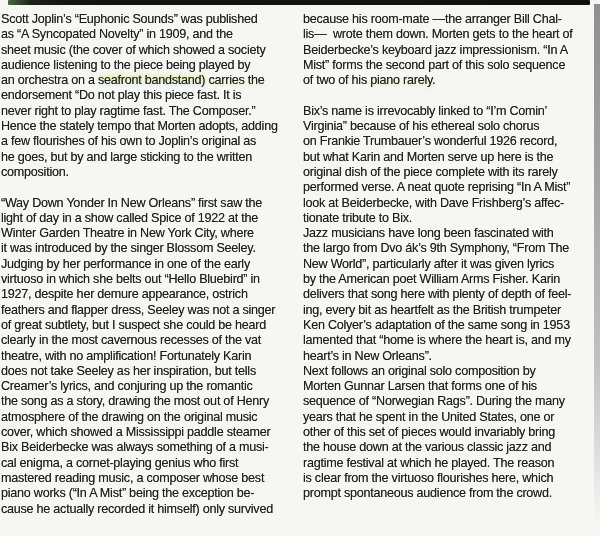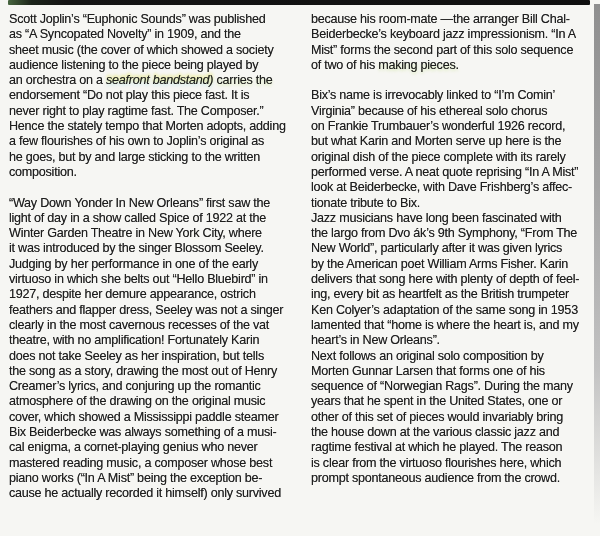--- a/index.html
+++ b/index.html
@@ -24,39 +24,37 @@
   
   .right-edge {
     position: absolute;
     top: 4px; right: 0; width: 6px; height: 520px;
     background: linear-gradient(180deg, #8f8f8f 0%, #a5a5a5 35%, #c2c2c2 70%, rgba(238,238,238,0) 100%);
   }
   .col {
     position: absolute;
     top: 12px;
     color: #1e1e1e;
-    padding-left: 8px;
   }
   .col-left  { left: 1px;   width: 296px; }
   .col-right { left: 303px; width: 292px; }
   .line {
     height: 15.3px;
     line-height: 15.3px;
     font-size: 12.6px;
     letter-spacing: -0.25px;
     white-space: pre;
     text-shadow: 0 0 0.5px rgba(45,45,45,0.65); 
   }
   
   .artifact-yellow {
     text-shadow:
       0 -2px 3px rgba(228,226,50,0.65),
       0 2px 3px rgba(130,215,230,0.35),
       0 0 0.5px rgba(45,45,45,0.65);
-    font-style: italic;
   }
   .artifact-soft {
     text-shadow:
       0 2px 3px rgba(190,225,120,0.45),
       0 0 0.5px rgba(45,45,45,0.65);
   }
 </style>
 </head>
 <body>
 
@@ -77,38 +75,40 @@
       <div class="line">composition.</div>
       <div class="line">&nbsp;</div>
       <div class="line">“Way Down Yonder In New Orleans” first saw the</div>
       <div class="line">light of day in a show called Spice of 1922 at the</div>
       <div class="line">Winter Garden Theatre in New York City, where</div>
       <div class="line">it was introduced by the singer Blossom Seeley.</div>
       <div class="line">Judging by her performance in one of the early</div>
       <div class="line">virtuoso in which she belts out “Hello Bluebird” in</div>
       <div class="line">1927, despite her demure appearance, ostrich</div>
       <div class="line">feathers and flapper dress, Seeley was not a singer</div>
+      <div class="line">of great subtlety, but I suspect she could be heard</div>
       <div class="line">clearly in the most cavernous recesses of the vat</div>
       <div class="line">theatre, with no amplification! Fortunately Karin</div>
       <div class="line">does not take Seeley as her inspiration, but tells</div>
+      <div class="line">Creamer’s lyrics, and conjuring up the romantic</div>
       <div class="line">the song as a story, drawing the most out of Henry</div>
-      <div class="line">Creamer’s lyrics, and conjuring up the romantic</div>
       <div class="line">atmosphere of the drawing on the original music</div>
       <div class="line">cover, which showed a Mississippi paddle steamer</div>
       <div class="line">Bix Beiderbecke was always something of a musi-</div>
-      <div class="line">cal enigma, a cornet-playing genius who never</div>
+      <div class="line">cal enigma, a cornet-playing genius who first</div>
       <div class="line">mastered reading music, a composer whose best</div>
       <div class="line">piano works (“In A Mist” being the exception be-</div>
       <div class="line">cause he actually recorded it himself) only survived</div>
     </div>
   <div class="col col-right">
       <div class="line">because his room-mate —the arranger Bill Chal-</div>
+      <div class="line">lis—  wrote them down. Morten gets to the heart of</div>
       <div class="line">Beiderbecke’s keyboard jazz impressionism. “In A</div>
       <div class="line">Mist” forms the second part of this solo sequence</div>
-      <div class="line"><span>of two of his </span><span class="artifact-soft">making pieces.</span></div>
+      <div class="line"><span>of two of his </span><span class="artifact-soft">piano rarely.</span></div>
       <div class="line">&nbsp;</div>
       <div class="line">Bix’s name is irrevocably linked to “I’m Comin’</div>
       <div class="line">Virginia” because of his ethereal solo chorus</div>
       <div class="line">on Frankie Trumbauer’s wonderful 1926 record,</div>
       <div class="line">but what Karin and Morten serve up here is the</div>
       <div class="line">original dish of the piece complete with its rarely</div>
       <div class="line">performed verse. A neat quote reprising “In A Mist”</div>
       <div class="line">look at Beiderbecke, with Dave Frishberg’s affec-</div>
       <div class="line">tionate tribute to Bix.</div>
       <div class="line">Jazz musicians have long been fascinated with</div>

